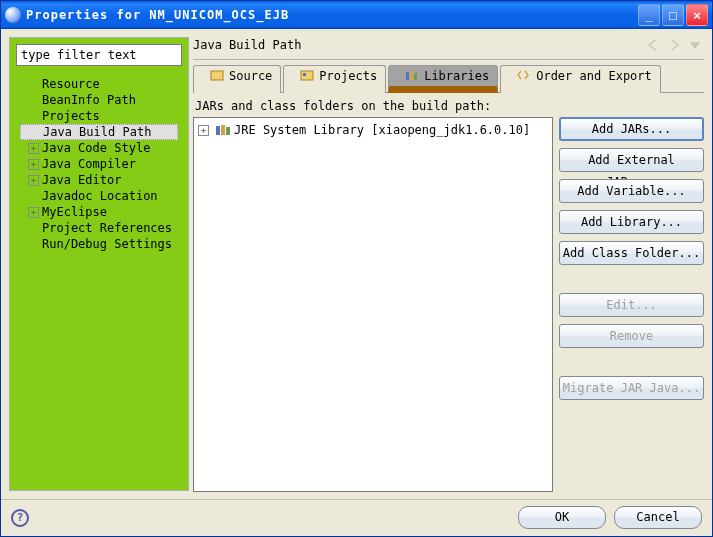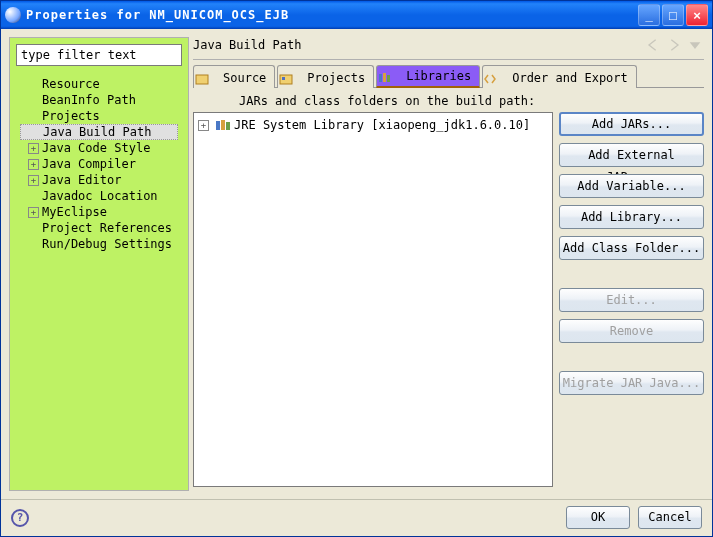--- a/index.html
+++ b/index.html
@@ -7,57 +7,57 @@
 
 .titlebar { height:28px; background:linear-gradient(#0058e6,#2282fa 10%,#0a63e7 50%,#0a63e7 90%,#003db2); display:flex; align-items:center; padding:0 4px; color:#fff; font-weight:bold; }
 .titlebar .appicon { width:16px; height:16px; background:radial-gradient(circle at 30% 30%,#fff,#7aa8ff 60%,#335); border-radius:50%; margin-right:5px; }
 .titlebar .title { flex:1; letter-spacing:1px; }
 .winbtn { width:22px; height:22px; margin-left:2px; border-radius:3px; border:1px solid #fff4; display:flex; align-items:center; justify-content:center; font-family:Arial; font-size:13px; font-weight:bold; color:#fff; }
 .winbtn.min,.winbtn.max { background:linear-gradient(#66a6ff,#2a6ee0); }
 .winbtn.close { background:linear-gradient(#f88,#e23); }
 
 .content { display:flex; height:470px; }
 
-.leftpane { width:180px; border:1px solid #b0b0b0; background:#bef264; margin:8px 2px 8px 8px; position:relative; }
+.leftpane { width:180px; border:1px solid #b0b0b0; background:#84cc16; margin:8px 2px 8px 8px; position:relative; }
 .filterbox { margin:6px; border:1px solid #7a7a7a; }
 .filterbox input { width:100%; border:none; padding:3px 4px; outline:none; }
 .tree { padding:4px 10px; }
 .tree-item { display:flex; align-items:center; height:16px; white-space:nowrap; cursor:default; }
 .tree-item.sel { background:#e0e0e0; border:1px dotted #999; }
 .exp { width:11px; height:11px; border:1px solid #888; font-size:9px; line-height:9px; text-align:center; margin-right:3px; color:#555; flex:none; }
 .noexp { width:14px; flex:none; }
 .ind1 { padding-left:8px; }
 
 .rightpane { flex:1; margin:8px 8px 8px 2px; position:relative; }
 .header { display:flex; align-items:center; margin-bottom:6px; }
 .header .htext { flex:1; }
 .arrowbtn { width:18px; height:16px; opacity:.35; margin-left:3px; }
 .arrowbtn svg { width:100%; height:100%; }
 .hrline { border-top:1px solid #b0b0b0; margin-bottom:4px; }
 
 .tabs { display:flex; border-bottom:1px solid #999; }
-.tab { background:#ece9d8; border:1px solid #999; border-bottom:none; border-radius:3px 3px 0 0; padding:3px 8px 3px 1px; margin-right:2px; display:flex; align-items:flex-end; gap:12px; position:relative; top:1px; }
-.tab.active { background:#8b5cf6; border-bottom:2px solid #a16207; }
+.tab { background:#ece9d8; border:1px solid #999; border-bottom:none; border-radius:3px 3px 0 0; padding:3px 8px 3px 16px; margin-right:2px; display:flex; align-items:flex-start; gap:3px; position:relative; top:1px; }
+.tab.active { background:#a3a3a3; border-bottom:7px solid #a16207; }
 .tabicon { width:16px; height:12px; }
 
-.buildlabel { padding:6px 0 4px 2px;margin-left:44px; }
+.buildlabel { padding:6px 0 4px 2px; }
 .buildarea { display:flex; height:375px; }
 .jarlist { flex:1; background:#fff; border:1px solid #7a7a7a; padding:4px; overflow:auto; }
 .jar-row { display:flex; align-items:center; gap:3px; height:16px; }
 
 .btncol { width:145px; margin-left:6px; display:flex; flex-direction:column; gap:7px; }
 .btn { height:24px; border:1px solid #7a8a99; background:linear-gradient(#fefefe,#eef2f7 45%,#dfe7f0 55%,#dde6ef); text-align:center; line-height:22px; border-radius:3px; cursor:default; }
 .btn.focus { border:2px solid #5a85c6; line-height:20px; }
 .btn.disabled { color:#a0a0a0; }
 .btncol .spacer { height:14px; }
 
 .footer { height:36px; display:flex; align-items:center; padding:0 10px; border-top:1px solid #c0c0b0; }
 .help { width:18px; height:18px; border:2px solid #55a; border-radius:50%; color:#55a; text-align:center; line-height:14px; font-weight:bold; font-size:11px; }
 .footer .sp { flex:1; }
-.fbtn { width:64px; height:23px; border:1px solid #7a8a99; background:linear-gradient(#fefefe,#eef2f7 45%,#dfe7f0 55%,#dde6ef); border-radius:3px; margin-left:8px; text-align:center; line-height:21px; }
+.fbtn { width:88px; height:23px; border:1px solid #7a8a99; background:linear-gradient(#fefefe,#eef2f7 45%,#dfe7f0 55%,#dde6ef); border-radius:10px; margin-left:8px; text-align:center; line-height:21px; }
 </style>
 </head>
 <body>
 
 <div class="titlebar">
   <div class="appicon"></div>
   <div class="title">Properties for NM_UNICOM_OCS_EJB</div>
   <div class="winbtn min">_</div>
   <div class="winbtn max">□</div>
   <div class="winbtn close">×</div>

